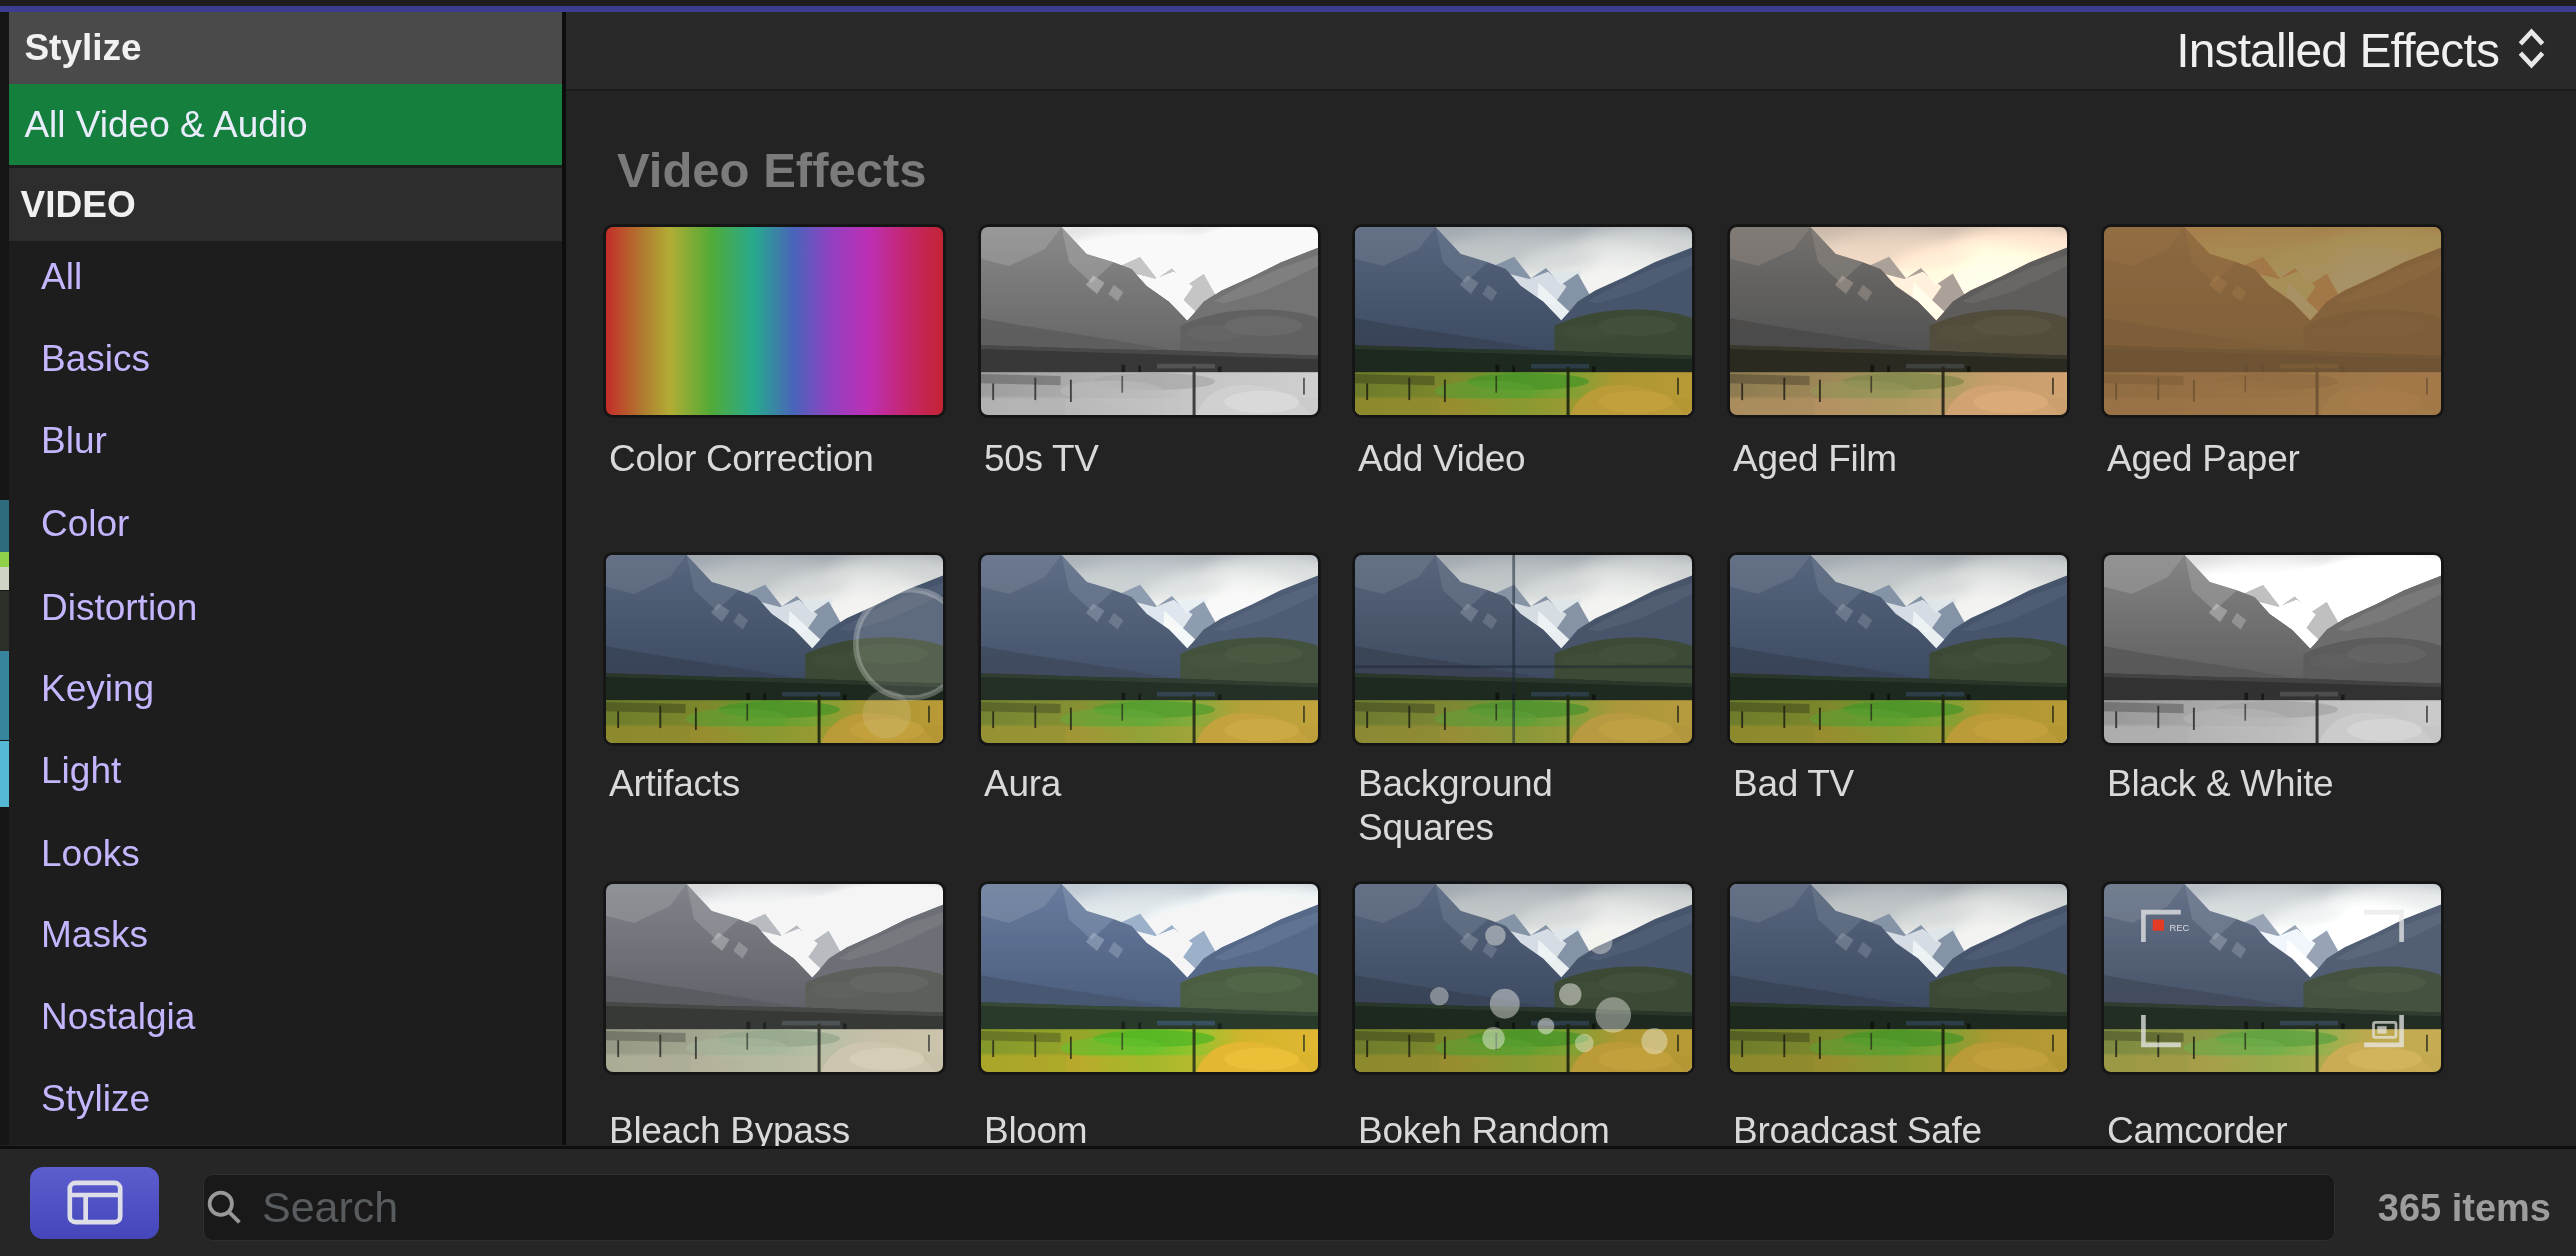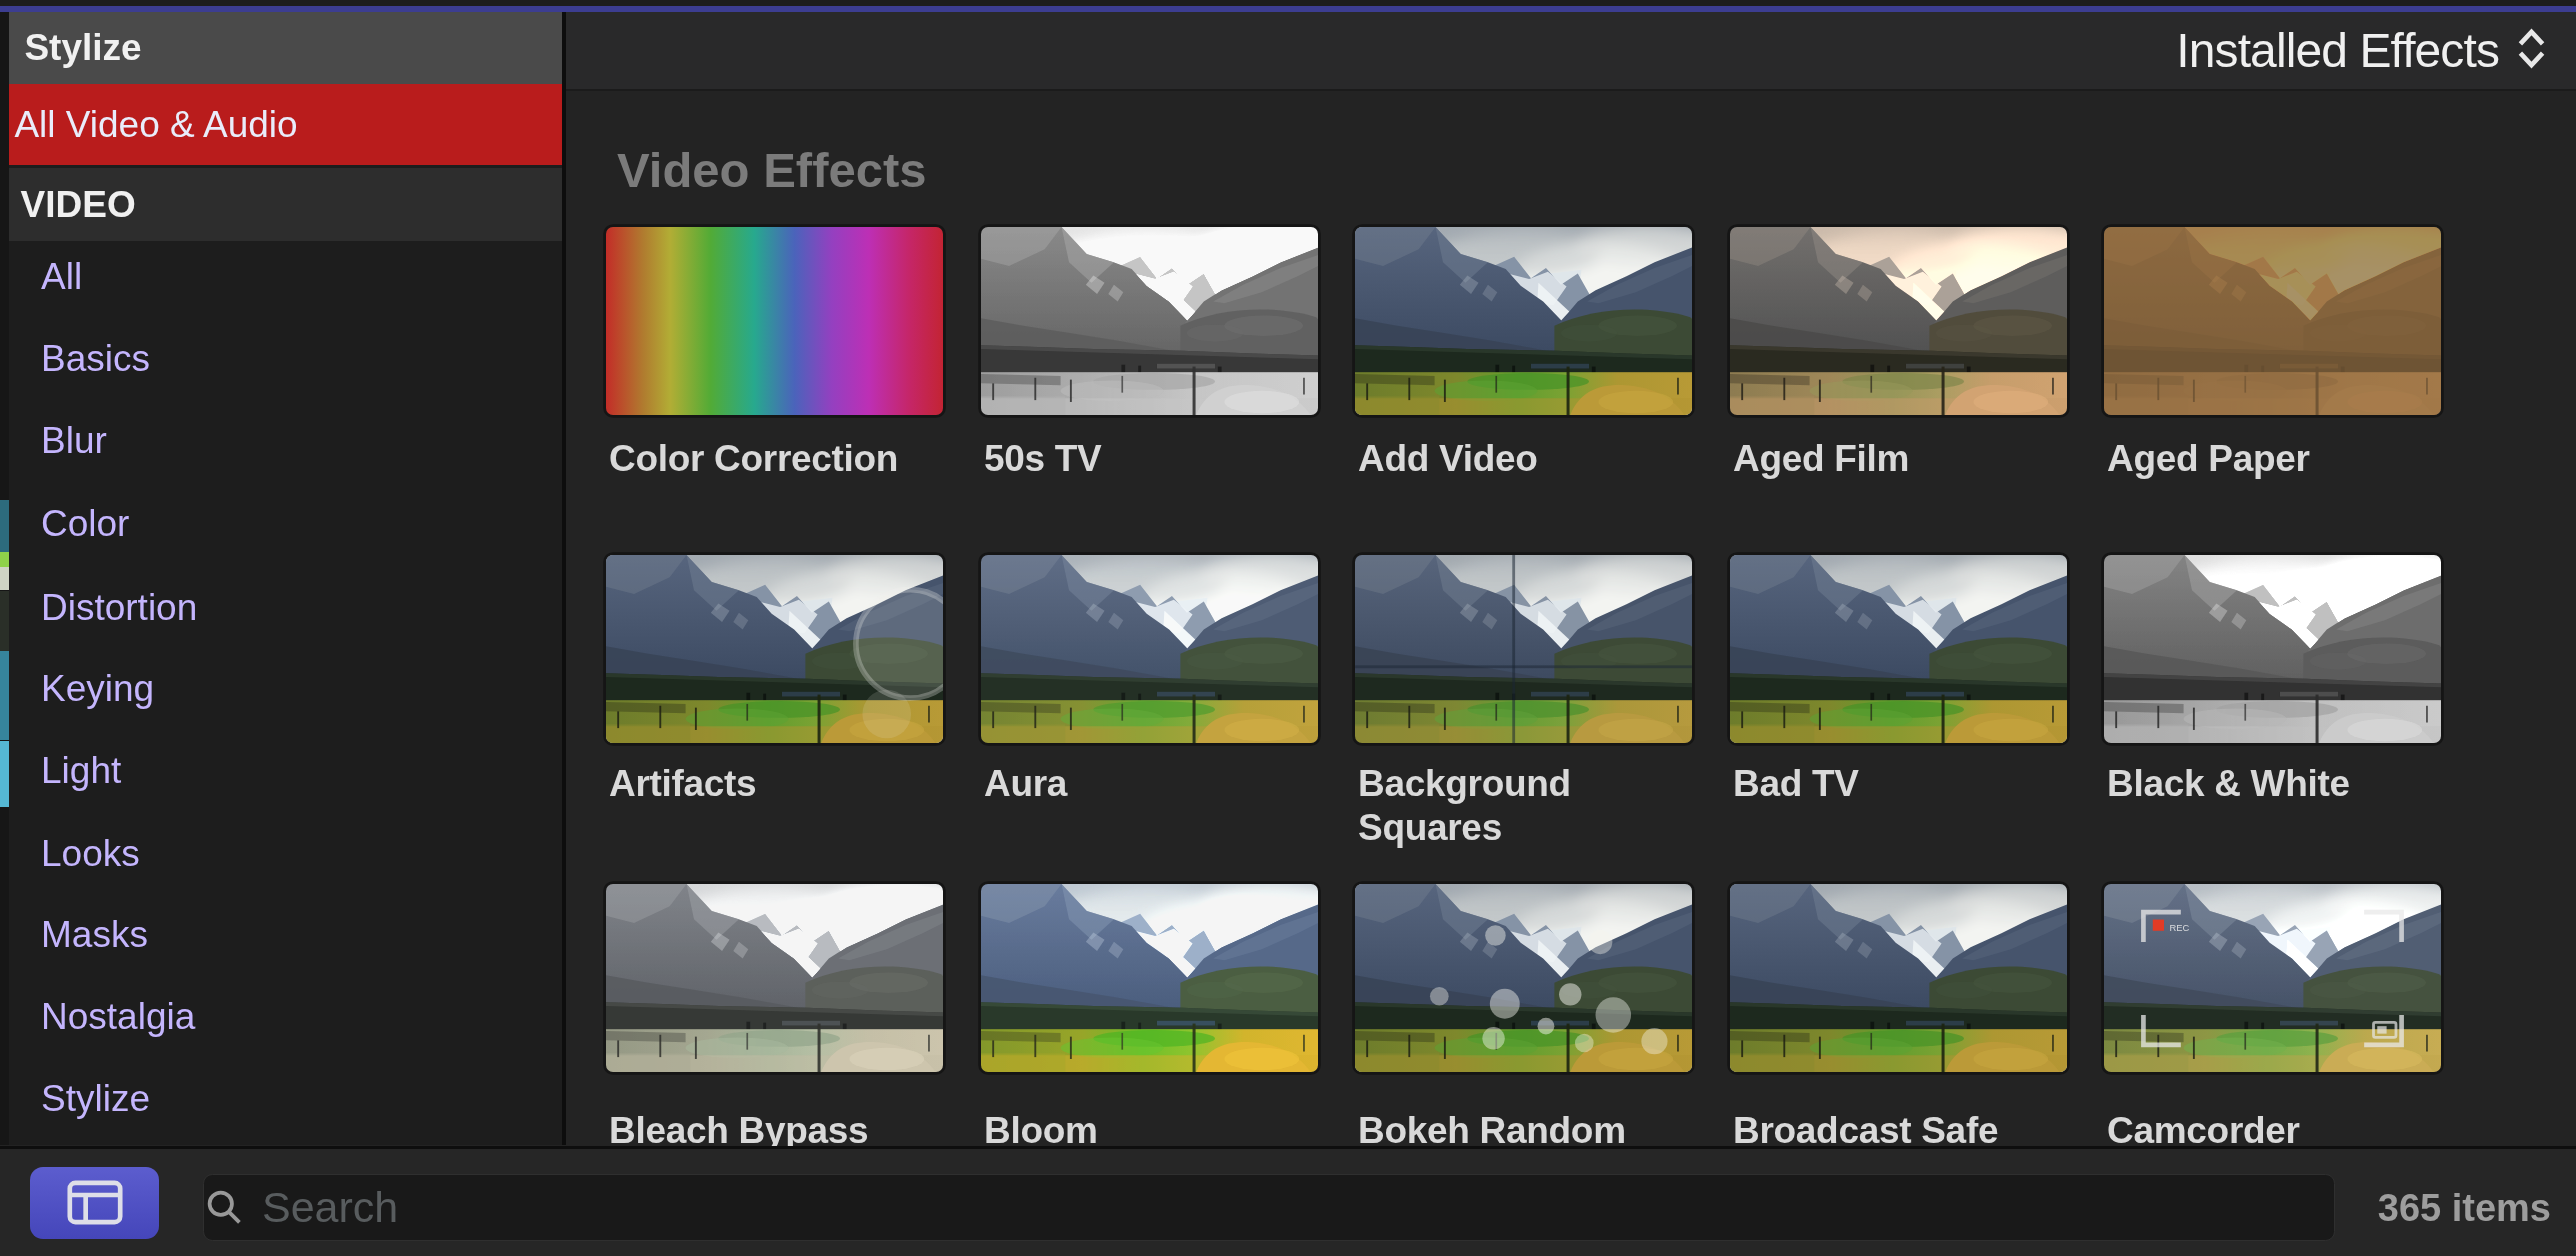--- a/index.html
+++ b/index.html
@@ -3,39 +3,39 @@
 <style>
 * {margin:0;padding:0;box-sizing:border-box}
 html,body {width:2576px;height:1256px;background:#232323;overflow:hidden;
  font-family:"Liberation Sans",sans-serif}
 #topstrip {position:absolute;left:0;top:0;width:2576px;height:5.6px;background:#1d1d1d}
 #blueline {position:absolute;left:0;top:5.6px;width:2576px;height:6.6px;background:#3c3d91}
 #sliver {position:absolute;left:0;top:12.2px;width:9.4px;height:1133px;background:#161616}
 #sidebar {position:absolute;left:9.4px;top:12.2px;width:557px;height:1133px;background:#1d1d1d}
 #sbhead {position:absolute;left:9.4px;top:12.2px;width:553px;height:72px;background:#4a4a4a;
  color:#f1f1f1;font-size:37px;font-weight:700;line-height:72px;padding-left:15px}
-#sbsel {position:absolute;left:9.4px;top:84px;width:553px;height:81px;background:#b91c1c;
- color:#e9ecfa;font-size:37px;line-height:81px;padding-left:5px}
+#sbsel {position:absolute;left:9.4px;top:84px;width:553px;height:81px;background:#15803d;
+ color:#e9ecfa;font-size:37px;line-height:81px;padding-left:15px}
 #sbvideo {position:absolute;left:9.4px;top:168px;width:553px;height:73px;background:#2d2d2d;
  color:#f0f0f0;font-size:37px;font-weight:700;line-height:73px;padding-left:11.2px}
 .sitem {position:absolute;left:41px;color:#c4b5fd;font-size:37px;height:45px;line-height:45px}
 #sbsep {position:absolute;left:562px;top:12.2px;width:3.7px;height:1133px;background:#0d0d0d}
 #mainhead {position:absolute;left:566px;top:12.2px;width:2010px;height:79px;background:#29292a;
  border-bottom:2.8px solid #1b1b1b}
 #insteff {position:absolute;right:77px;top:22.5px;color:#f0f0f0;font-size:48px;font-weight:400;
  letter-spacing:-0.9px}
 #chev {position:absolute;right:26px;top:24.4px}
 #vfx {position:absolute;left:617px;top:142px;color:#7b7b7b;font-size:49px;font-weight:700}
 .thumb {position:absolute;width:337px;height:188px;border-radius:7px;overflow:hidden;
  box-shadow:0 0 0 2.8px #151515;background:#232323}
 .simg {width:337px;height:188px}
 .ovl {position:absolute;left:0;top:0;width:337px;height:188px}
 .rainbow {width:337px;height:188px;background:linear-gradient(90deg,#c32d28 0%,#b07b2f 11%,
  #b2ad35 19%,#52ab36 31%,#27a98e 44%,#4b63bb 56%,#9440c0 67%,#bd2fb5 78%,#c52668 90%,#c32433 100%)}
-.lbl {position:absolute;color:#d9d9d9;font-size:37px;font-weight:700;line-height:44px;
+.lbl {position:absolute;color:#d9d9d9;font-size:37px;font-weight:400;line-height:44px;
  letter-spacing:-0.3px}
 #divider {position:absolute;left:0;top:1146px;width:2576px;height:3.7px;background:#0e0e0e}
 #bottombar {position:absolute;left:0;top:1149px;width:2576px;height:107px;background:#262626}
 #sbbtn {position:absolute;left:30px;top:1167px;width:129px;height:72px;border-radius:13px;
  background:linear-gradient(#5c5dce,#4546ba)}
 #sbbtn svg {position:absolute;left:37px;top:13px}
 #search {position:absolute;left:203px;top:1174px;width:2132px;height:67px;border-radius:9.4px;
  background:#191919;border:1.9px solid #2f2f2f}
 #searchin {position:absolute;left:0;top:0;width:100%;height:100%;display:flex;
  align-items:center;justify-content:flex-start;padding-right:60px;color:#585c5e;font-size:43px}

